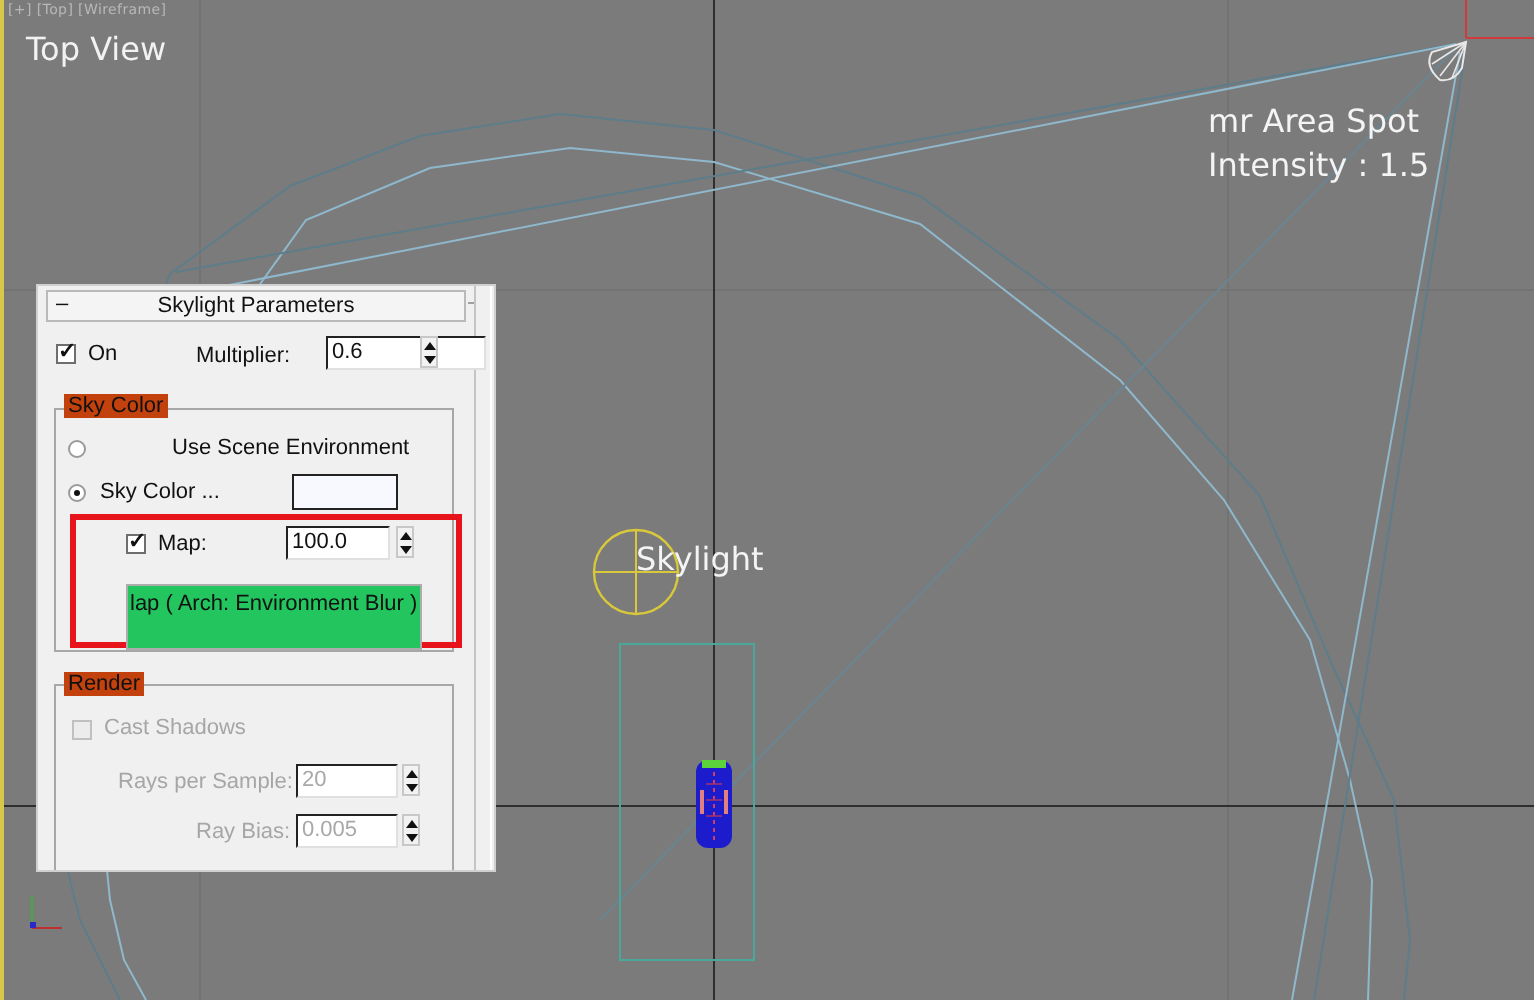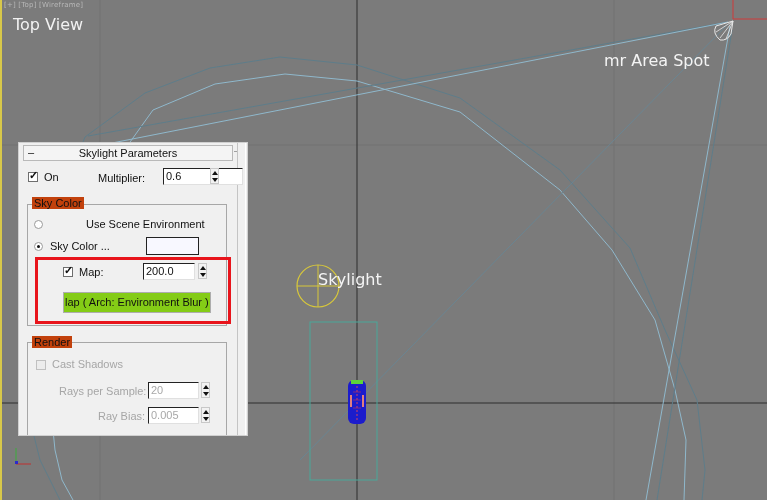--- a/index.html
+++ b/index.html
@@ -28,21 +28,21 @@
     .spinner-field { position: absolute; height: 17px; background: #fff; border-top: 1px solid #222; border-left: 1px solid #222; border-right: 1px solid #e0e0e0; border-bottom: 1px solid #e0e0e0; box-sizing: border-box; padding-left: 2px; font-size: 11px; line-height: 15px; color: #111; }
     .spinner-field.disabled { color: #a8a8a8; }
     .spin-btn { position: absolute; width: 9px; height: 16px; background: #f2f2f2; border: 1px solid #c8c8c8; box-sizing: border-box; }
     .spin-btn .up { position: absolute; left: 1px; top: 2px; width: 0; height: 0; border-left: 3px solid transparent; border-right: 3px solid transparent; border-bottom: 4px solid #111; }
     .spin-btn .down { position: absolute; left: 1px; top: 9px; width: 0; height: 0; border-left: 3px solid transparent; border-right: 3px solid transparent; border-top: 4px solid #111; }
     .group-box { position: absolute; border: 1px solid #a7a7a7; box-sizing: border-box; }
     .group-title { position: absolute; background: #c2410c; padding: 0 2px; font-size: 11px; }
     .radio { position: absolute; width: 9px; height: 9px; border-radius: 50%; border: 1px solid #9a9a9a; background: #fff; box-sizing: border-box; }
     .radio.selected::after { content: ""; position: absolute; left: 2px; top: 2px; width: 3px; height: 3px; border-radius: 50%; background: #111; }
     .color-swatch { position: absolute; width: 53px; height: 18px; background: #f8f8ff; border: 1px solid #222; box-sizing: border-box; }
-    .map-button { position: absolute; height: 21px; background: #84cc16; border: 1px solid #adadad; box-sizing: border-box; font-size: 11px; line-height: 19px; white-space: nowrap; overflow: hidden; padding-left: 1px; }
+    .map-button { position: absolute; height: 33px; background: #22c55e; border: 1px solid #adadad; box-sizing: border-box; font-size: 11px; line-height: 19px; white-space: nowrap; overflow: hidden; padding-left: 1px; }
     .highlight-box { position: absolute; border: 3px solid #e8141b; box-sizing: border-box; }
   </style>
 </head>
 <body>
 
 <div id="viewport">
   <svg id="viewport-svg" width="767" height="500">
 
     <line x1="100" y1="0" x2="100" y2="500" stroke="#737373" stroke-width="1"></line>
     <line x1="614" y1="0" x2="614" y2="500" stroke="#737373" stroke-width="1"></line>
@@ -93,20 +93,21 @@
       <line x1="16" y1="464" x2="16" y2="448" stroke="#3cae3c" stroke-width="1"></line>
       <line x1="16" y1="464" x2="31" y2="464" stroke="#c03030" stroke-width="1"></line>
       <rect x="15" y="461" width="3" height="3" fill="#2a2acc"></rect>
     </g>
   </svg>
 
   <div class="left-edge"></div>
   <div class="vp-label">[+] [Top] [Wireframe]</div>
   <div class="vp-title">Top View</div>
   <div class="overlay-text" style="left:604px; top:50px;">mr Area Spot</div>
+  <div class="overlay-text" style="left:604px; top:72px;">Intensity : 1.5</div>
   <div class="overlay-text" style="left:318px; top:233px;margin-top:36px;">Skylight</div>
 </div>
 
 <div id="panel">
   <div class="rollout-header">
     <span class="rollout-collapse">–</span>
     <span class="rollout-title">Skylight Parameters</span>
   </div>
   <div class="scroll-tick"></div>
   <div class="panel-rail1"></div>
@@ -129,21 +130,21 @@
   <span class="lbl" style="left:31px; top:75px;padding-left:36px;">Use Scene Environment</span>
 
   <div class="radio selected" style="left:15px; top:99px;"></div>
   <span class="lbl" style="left:31px; top:97px;">Sky Color ...</span>
   <div class="color-swatch" style="left:127px; top:94px;"></div>
 
   <div class="highlight-box" style="left:16px; top:114px; width:196px; height:67px;"></div>
 
   <div class="chk checked" style="left:44px; top:124px;"></div>
   <span class="lbl" style="left:60px; top:123px;">Map:</span>
-  <div class="spinner-field" style="left:124px; top:120px; width:52px;">200.0</div>
+  <div class="spinner-field" style="left:124px; top:120px; width:52px;">100.0</div>
   <div class="spin-btn" style="left:179px; top:120px;">
       <span class="up"></span>
       <span class="down"></span>
     </div>
 
   <div class="map-button" style="left:44px; top:149px; width:148px;">lap  ( Arch: Environment Blur )</div>
 
   <div class="group-box" style="left:8px; top:199px; width:200px; height:100px;"></div>
   <span class="group-title" style="left:13px; top:193px;">Render</span>
 

